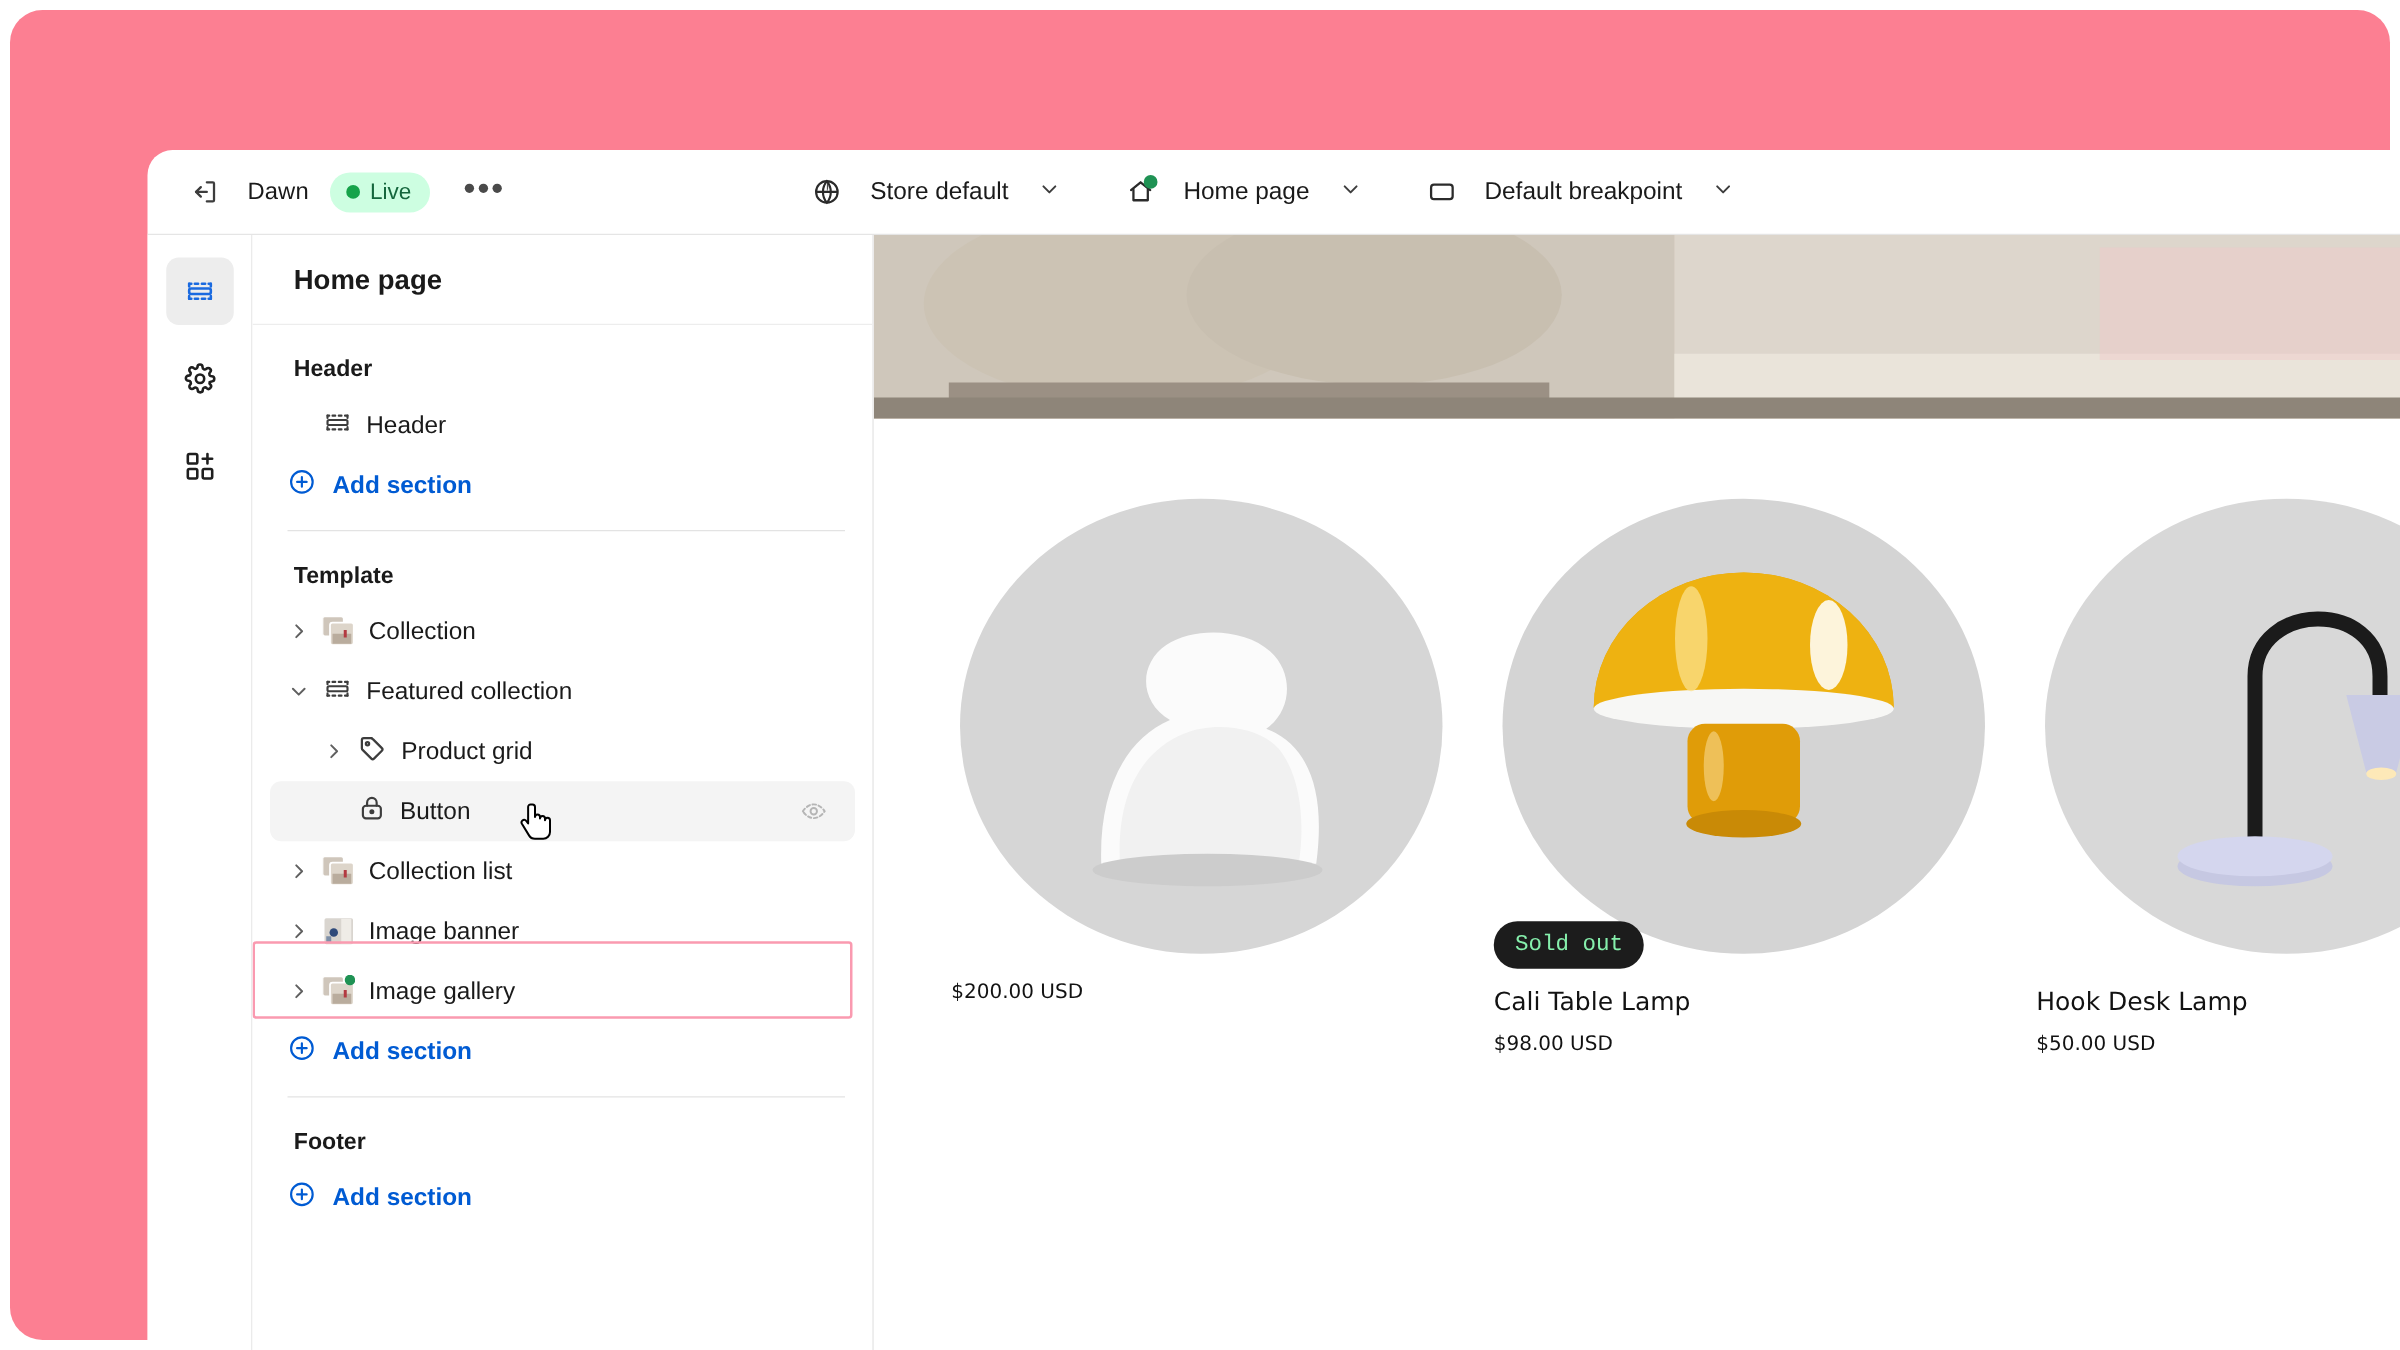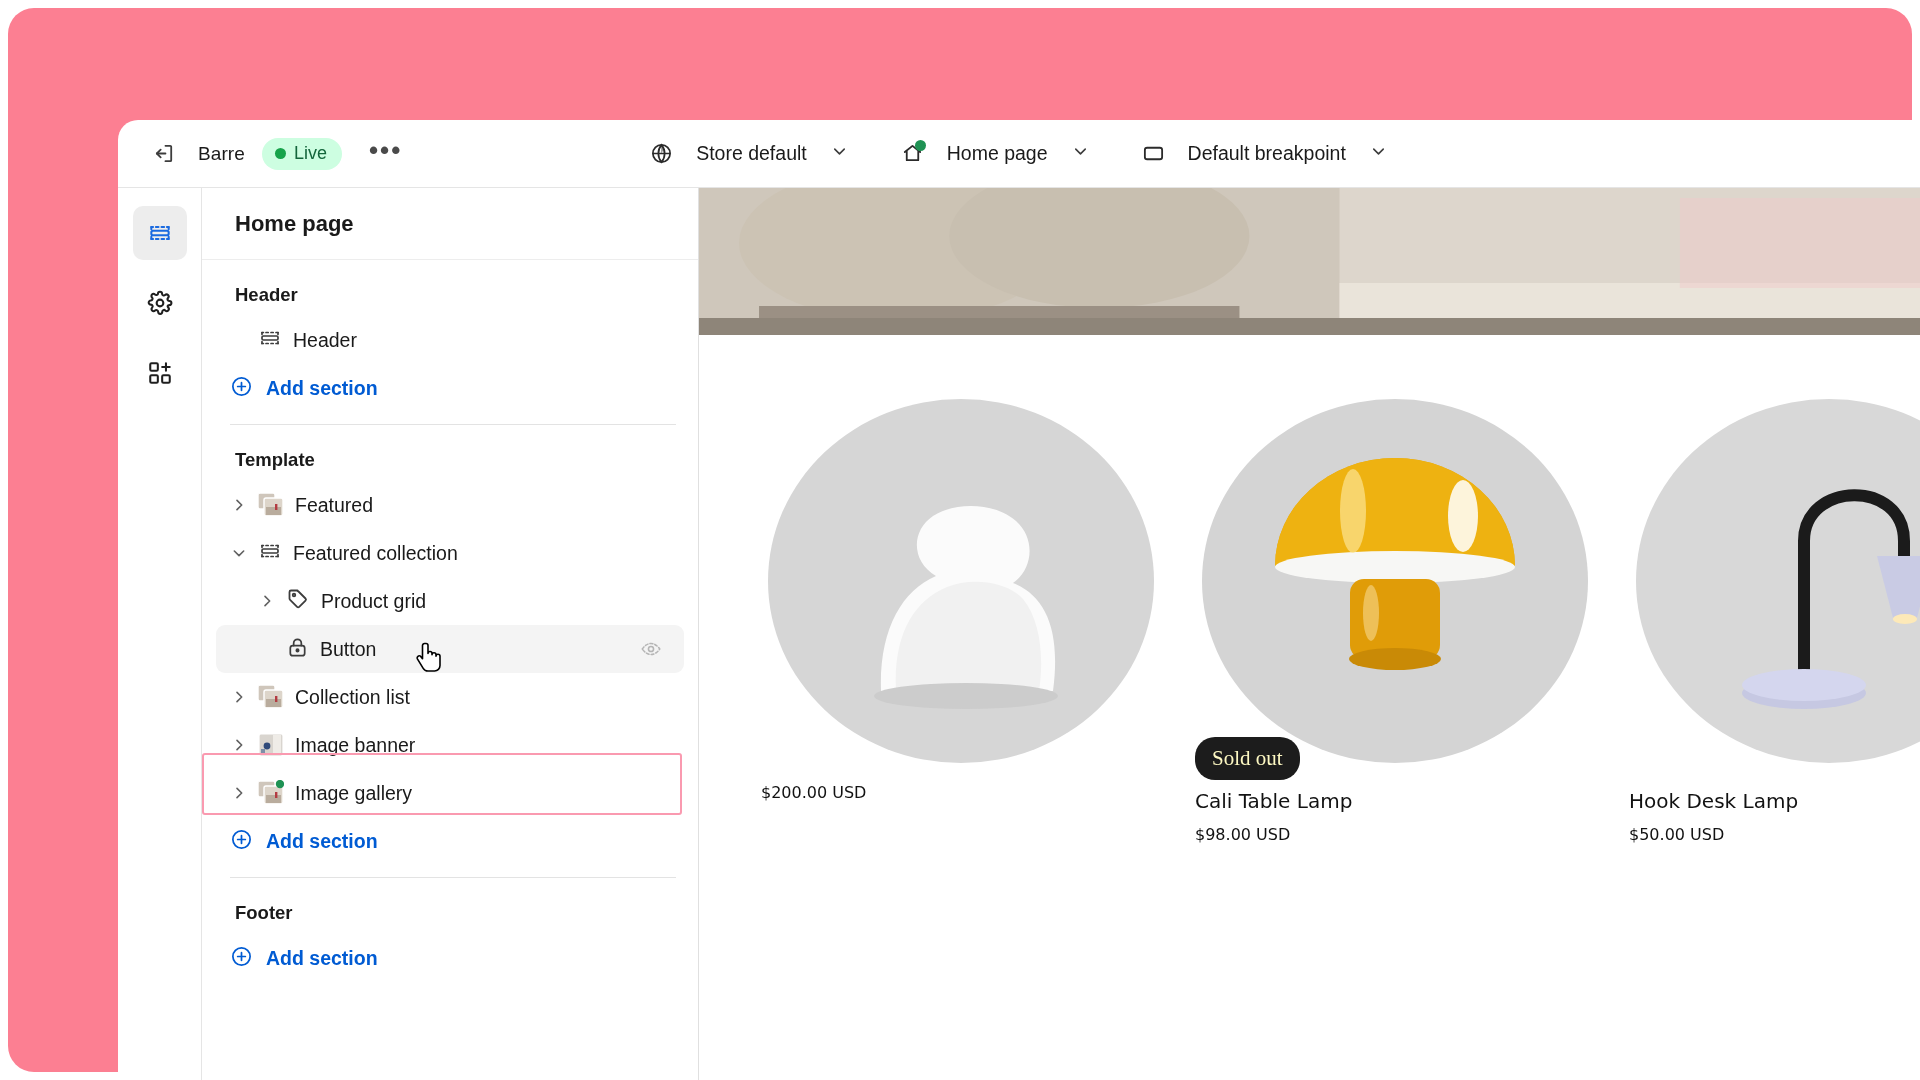--- a/index.html
+++ b/index.html
@@ -279,45 +279,45 @@
   .product-price {
     font-size: 16px;
     color: #121212;
     margin-top: 12px;
     font-family: "DejaVu Sans", sans-serif;
   }
   .soldout-badge {
     position: absolute;
     left: 0; top: 346px;
     background: #1c1c1c;
-    color: #fef9c3;
-    font-size: 21px;
+    color: #86efac;
+    font-size: 18px;
     padding: 9px 17px;
     border-radius: 20px;
-    font-family: Liberation Serif, serif;
+    font-family: Liberation Mono, monospace;
   }
 </style>
 </head>
 <body>
 
 <div id="backdrop"></div>
 
 <div id="app-window">
 
   <div id="topbar">
 
     <div class="topbar-left">
       <div class="exit-btn">
         <svg width="23" height="23" viewBox="0 0 24 24" fill="none" stroke="#3d3d3d" stroke-width="1.9" stroke-linecap="round" stroke-linejoin="round">
           <path d="M13 4h5a1 1 0 0 1 1 1v14a1 1 0 0 1-1 1h-5"></path>
           <path d="M13 12H4"></path>
             <path d="M8 8l-4 4 4 4"></path>
         </svg>
       </div>
-      <div class="theme-name">Barre</div>
+      <div class="theme-name">Dawn</div>
       <div class="live-badge">
         <span class="live-dot"></span>
         <span>Live</span>
       </div>
       <div class="more-btn">•••</div>
     </div>
 
     <div class="topbar-center">
 
       <div class="selector">
@@ -436,21 +436,21 @@
             </svg>
         </span>
         <span class="thumb">
           <svg width="26" height="26" viewBox="0 0 26 26">
             <rect x="0" y="1" width="17" height="16" rx="2" fill="#cfc6bb" stroke="#ffffff" stroke-width="1.4"></rect>
             <rect x="6" y="6" width="19" height="18" rx="2" fill="#ddd5ca" stroke="#ffffff" stroke-width="1.4"></rect>
             <rect x="8" y="15" width="15" height="8" fill="#b9ac9d"></rect>
             <rect x="17" y="12" width="2.4" height="6" fill="#b33b42"></rect>
           </svg>
         </span>
-        <span class="tree-label">Featured</span>
+        <span class="tree-label">Collection</span>
       </div>
 
       <div class="tree-row indent-1">
         <span class="caret">
           <svg width="16" height="16" viewBox="0 0 24 24" fill="none" stroke="#616161" stroke-width="2.4" stroke-linecap="round" stroke-linejoin="round">
               <path d="M5 9l7 7 7-7"></path>
             </svg>
         </span>
         <span>
           <svg width="24" height="24" viewBox="0 0 24 24" fill="none" stroke="#3d3d3d" stroke-width="1.7" stroke-linecap="round">

